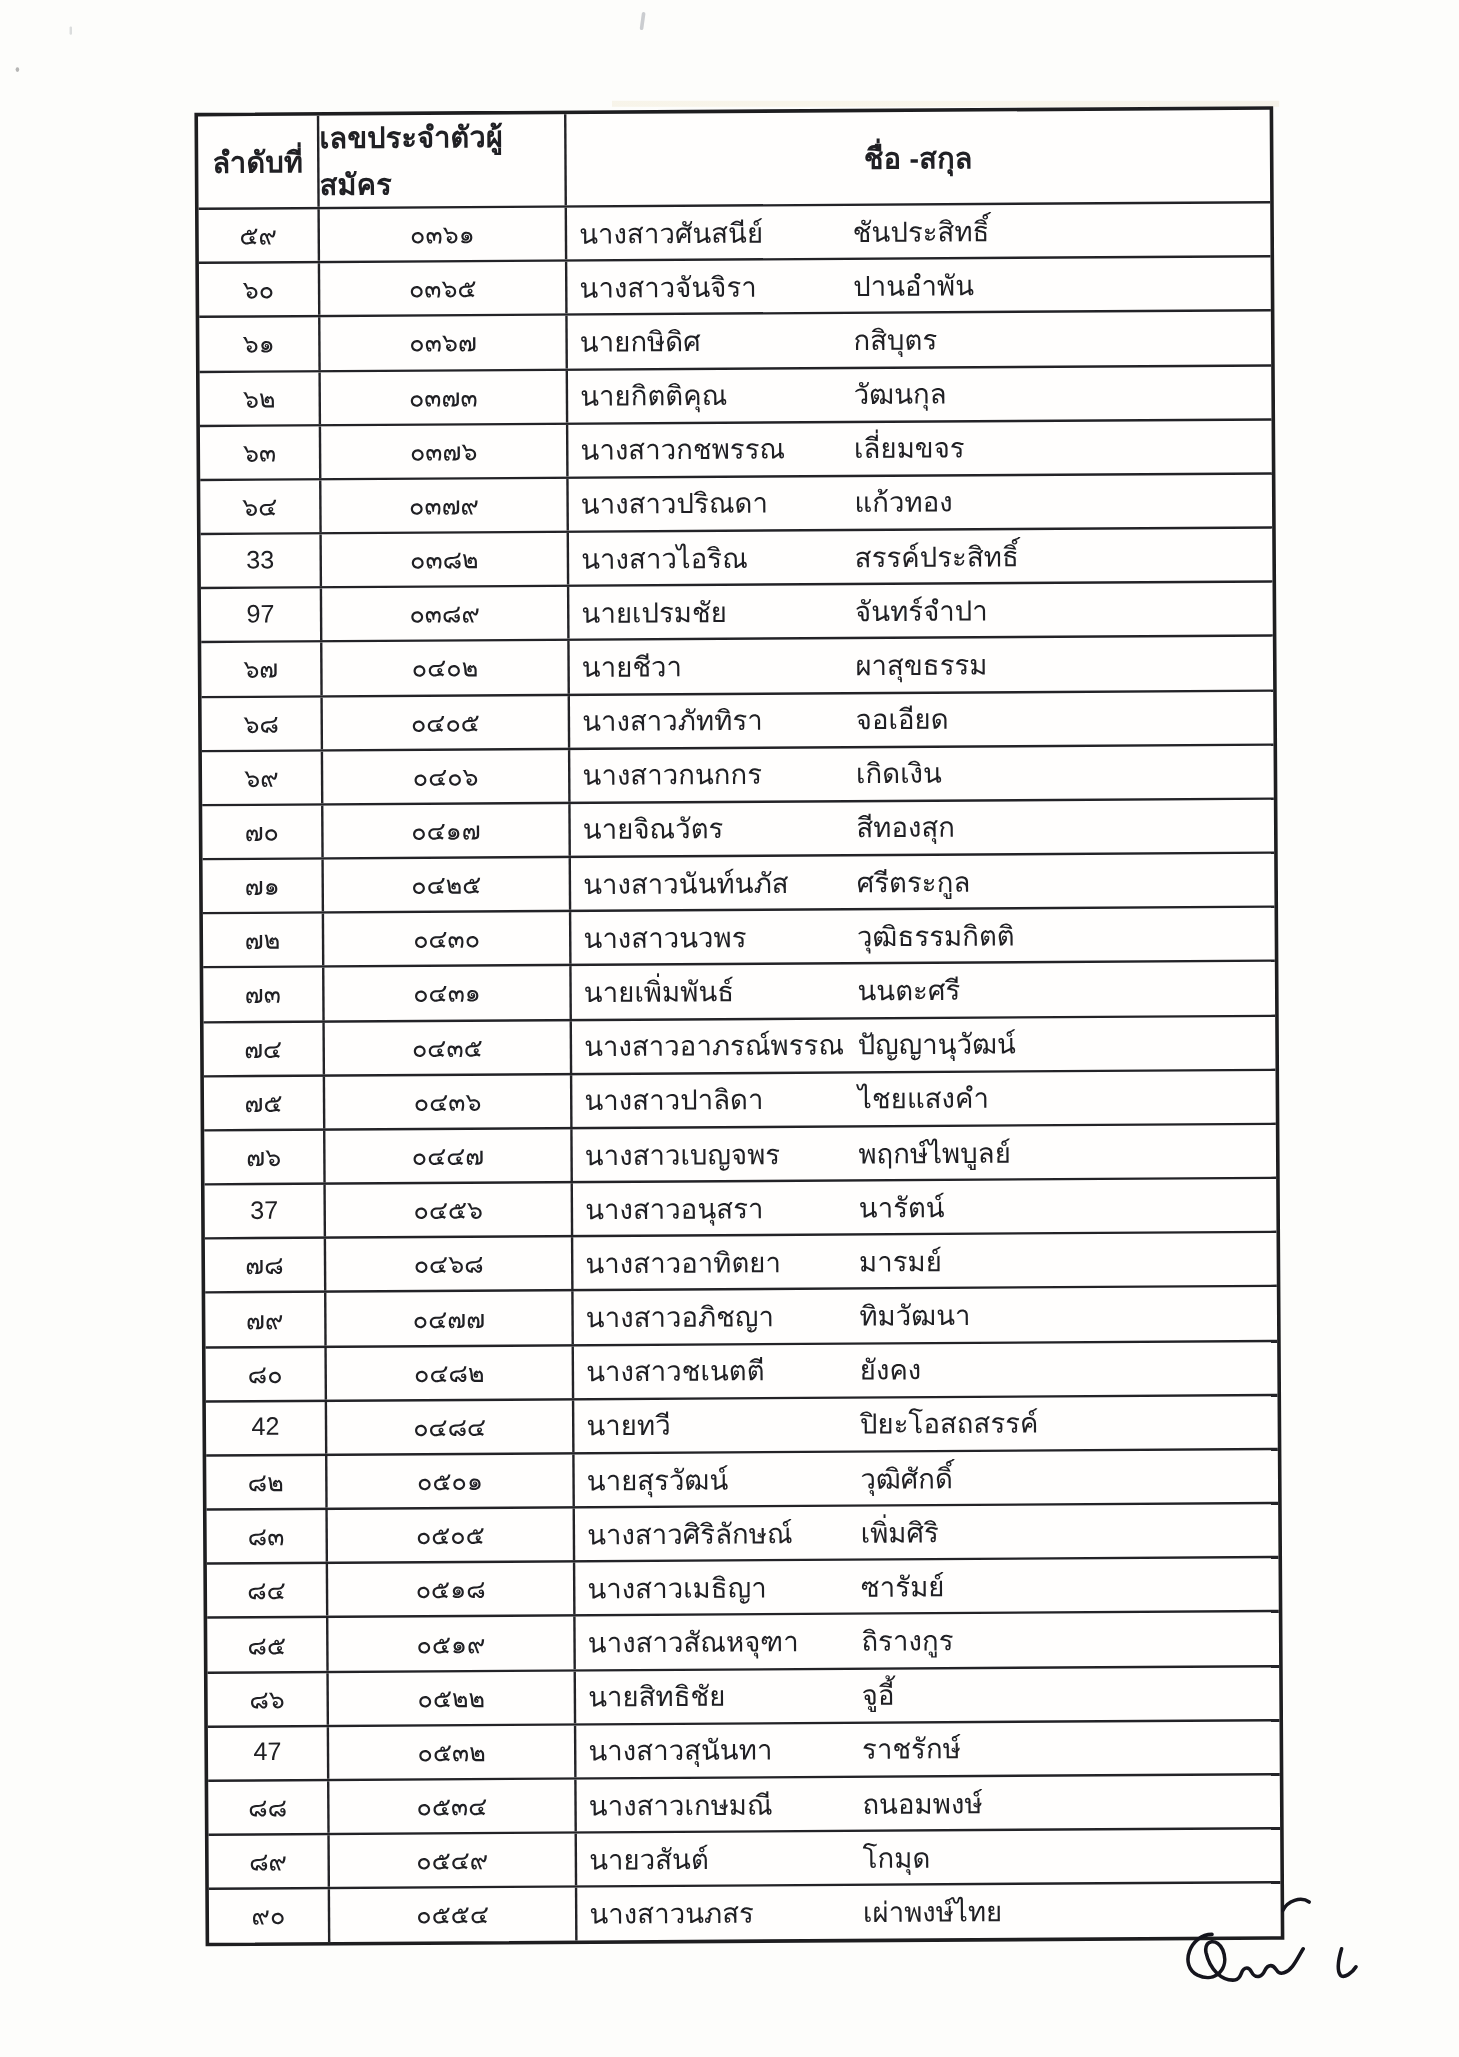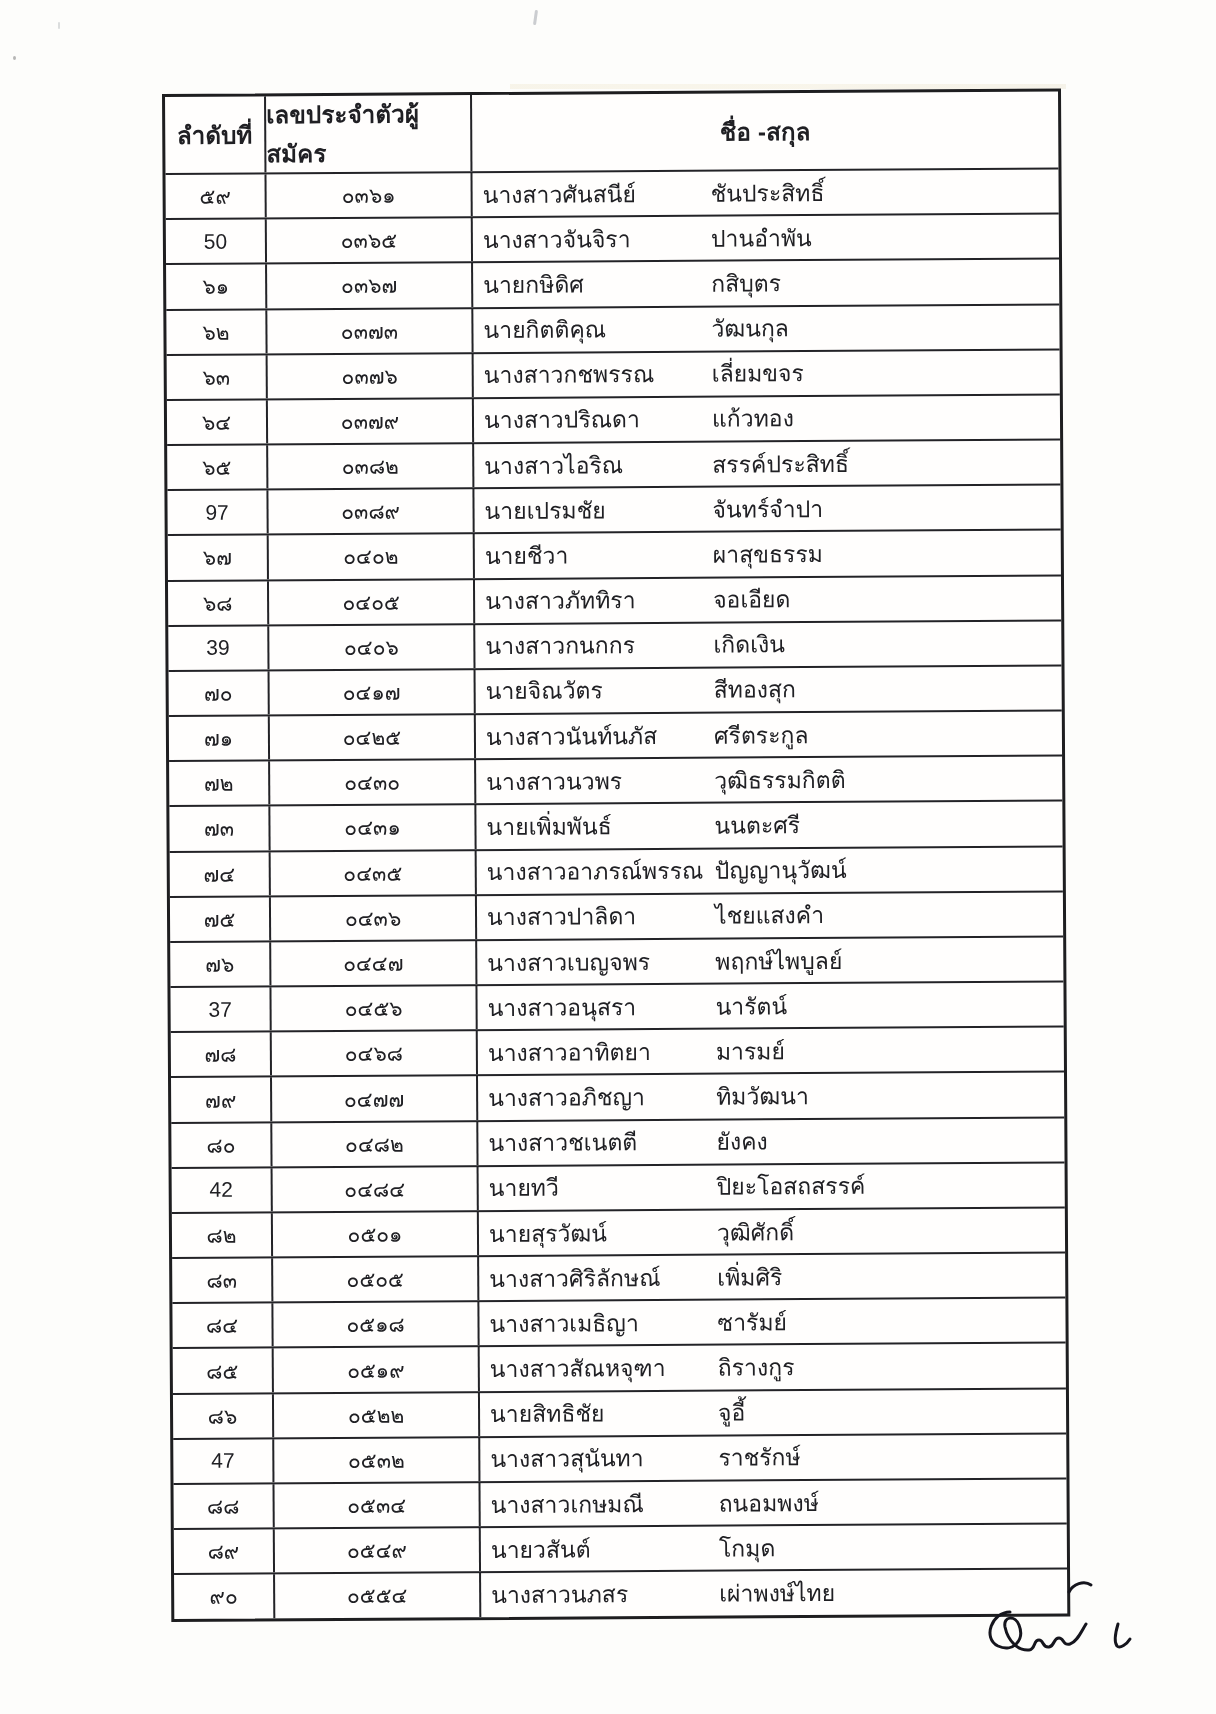--- a/index.html
+++ b/index.html
@@ -85,21 +85,21 @@
     <div>
         <div class="trow">
     <div class="cell cell-no num">๕๙</div>
     <div class="cell cell-id num">๐๓๖๑</div>
     <div class="cell-name">
       <span class="fname">นางสาวศันสนีย์</span>
       <span class="lname">ชันประสิทธิ์</span>
     </div>
   </div>
         <div class="trow">
-    <div class="cell cell-no num">50</div>
+    <div class="cell cell-no num">๖๐</div>
     <div class="cell cell-id num">๐๓๖๕</div>
     <div class="cell-name">
       <span class="fname">นางสาวจันจิรา</span>
       <span class="lname">ปานอำพัน</span>
     </div>
   </div>
         <div class="trow">
     <div class="cell cell-no num">๖๑</div>
     <div class="cell cell-id num">๐๓๖๗</div>
     <div class="cell-name">
@@ -125,21 +125,21 @@
   </div>
         <div class="trow">
     <div class="cell cell-no num">๖๔</div>
     <div class="cell cell-id num">๐๓๗๙</div>
     <div class="cell-name">
       <span class="fname">นางสาวปริณดา</span>
       <span class="lname">แก้วทอง</span>
     </div>
   </div>
         <div class="trow">
-    <div class="cell cell-no num">๖๕</div>
+    <div class="cell cell-no num">33</div>
     <div class="cell cell-id num">๐๓๘๒</div>
     <div class="cell-name">
       <span class="fname">นางสาวไอริณ</span>
       <span class="lname">สรรค์ประสิทธิ์</span>
     </div>
   </div>
         <div class="trow">
     <div class="cell cell-no num">97</div>
     <div class="cell cell-id num">๐๓๘๙</div>
     <div class="cell-name">
@@ -157,21 +157,21 @@
   </div>
         <div class="trow">
     <div class="cell cell-no num">๖๘</div>
     <div class="cell cell-id num">๐๔๐๕</div>
     <div class="cell-name">
       <span class="fname">นางสาวภัททิรา</span>
       <span class="lname">จอเอียด</span>
     </div>
   </div>
         <div class="trow">
-    <div class="cell cell-no num">39</div>
+    <div class="cell cell-no num">๖๙</div>
     <div class="cell cell-id num">๐๔๐๖</div>
     <div class="cell-name">
       <span class="fname">นางสาวกนกกร</span>
       <span class="lname">เกิดเงิน</span>
     </div>
   </div>
         <div class="trow">
     <div class="cell cell-no num">๗๐</div>
     <div class="cell cell-id num">๐๔๑๗</div>
     <div class="cell-name">

